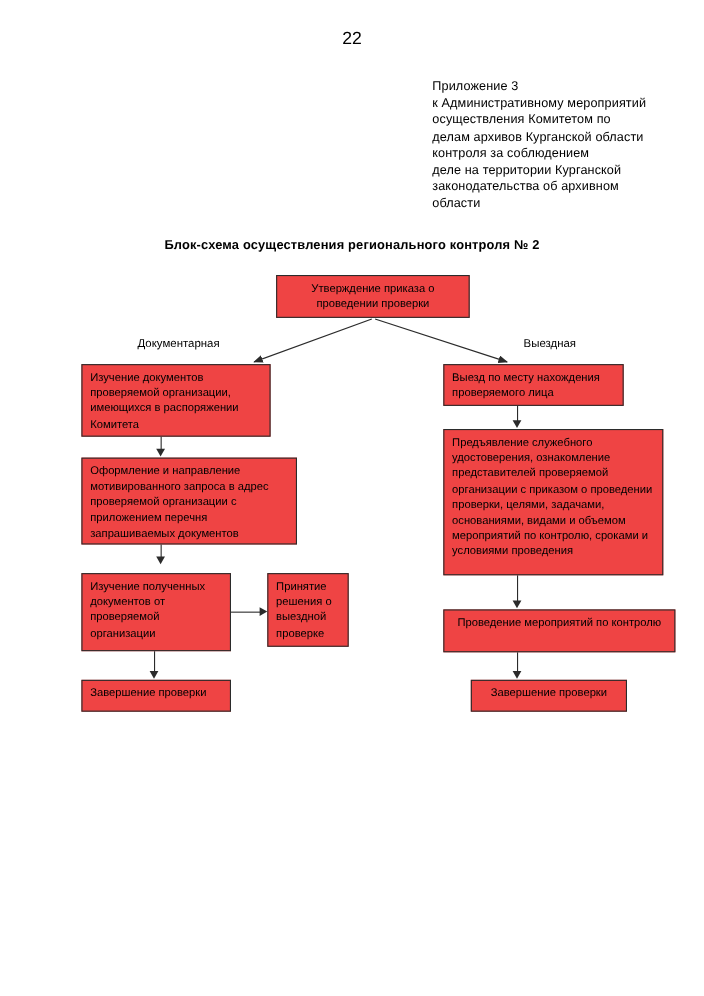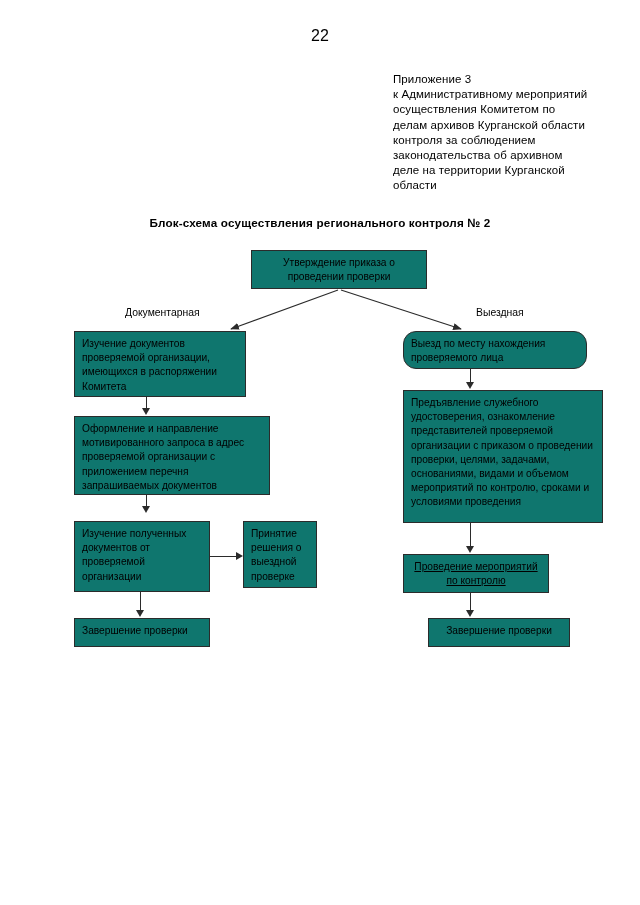--- a/index.html
+++ b/index.html
@@ -60,21 +60,21 @@
     position: absolute;
     left: 0; top: 0;
     width: 640px;
     height: 905px;
   }
 
   .node {
     position: absolute;
     box-sizing: border-box;
     border: 1px solid #2b2b2b;
-    background: #0f766e;
+    background: #ef4444;
     font-size: 10.2px;
     line-height: 14.2px;
     padding: 5px 7px 4px 7px;
   }
   .node.center { text-align: center; }
   .node.left   { text-align: left; }
 
   .branch-label {
     position: absolute;
     font-size: 10.4px;
@@ -121,22 +121,22 @@
 <div class="page">
 
   <div class="page-number">22</div>
 
   <div class="appendix-block">
     <div>Приложение 3</div>
     <div>к Административному мероприятий</div>
     <div>осуществления Комитетом по</div>
     <div>делам архивов Курганской области</div>
     <div>контроля за соблюдением</div>
+    <div>деле на территории Курганской</div>
     <div>законодательства об архивном</div>
-    <div>деле на территории Курганской</div>
     <div>области</div>
   </div>
 
   <div class="chart-title">Блок-схема осуществления регионального контроля № 2</div>
 
   <div class="flow">
 
     <div class="node center" style="left:251px; top:250px; width:176px; height:39px;">Утверждение приказа о проведении проверки</div>
 
     <svg class="diag-svg" viewBox="0 0 640 905">
@@ -167,31 +167,31 @@
     <div class="hline" style="left:210px; top:556px; width:27px;"></div>
     <div class="arrowhead-right" style="left:236px; top:552px;"></div>
 
     <div class="node left" style="left:243px; top:521px; width:74px; height:67px;">Принятие решения о выездной проверке</div>
 
     <div class="vline" style="left:140px; top:592px; height:19px;"></div>
     <div class="arrowhead-down" style="left:136px; top:610px;"></div>
 
     <div class="node left" style="left:74px; top:618px; width:136px; height:29px;">Завершение проверки</div>
 
-    <div class="node left" style="left:403px; top:331px; width:184px; height:38px;border-radius:13px;">Выезд по месту нахождения проверяемого лица</div>
+    <div class="node left" style="left:403px; top:331px; width:164px; height:38px;">Выезд по месту нахождения проверяемого лица</div>
 
     <div class="vline" style="left:470px; top:369px; height:14px;"></div>
     <div class="arrowhead-down" style="left:466px; top:382px;"></div>
 
     <div class="node left" style="left:403px; top:390px; width:200px; height:133px;">Предъявление служебного удостоверения, ознакомление представителей проверяемой организации с приказом о проведении проверки, целями, задачами, основаниями, видами и объемом мероприятий по контролю, сроками и условиями проведения</div>
 
     <div class="vline" style="left:470px; top:523px; height:24px;"></div>
     <div class="arrowhead-down" style="left:466px; top:546px;"></div>
 
-    <div class="node center" style="left:403px; top:554px; width:146px; height:39px;text-decoration:underline;">Проведение мероприятий по контролю</div>
+    <div class="node center" style="left:403px; top:554px; width:211px; height:39px;">Проведение мероприятий по контролю</div>
 
     <div class="vline" style="left:470px; top:593px; height:18px;"></div>
     <div class="arrowhead-down" style="left:466px; top:610px;"></div>
 
     <div class="node center" style="left:428px; top:618px; width:142px; height:29px;">Завершение проверки</div>
 
   </div>
 </div>
 
 </body></html>

